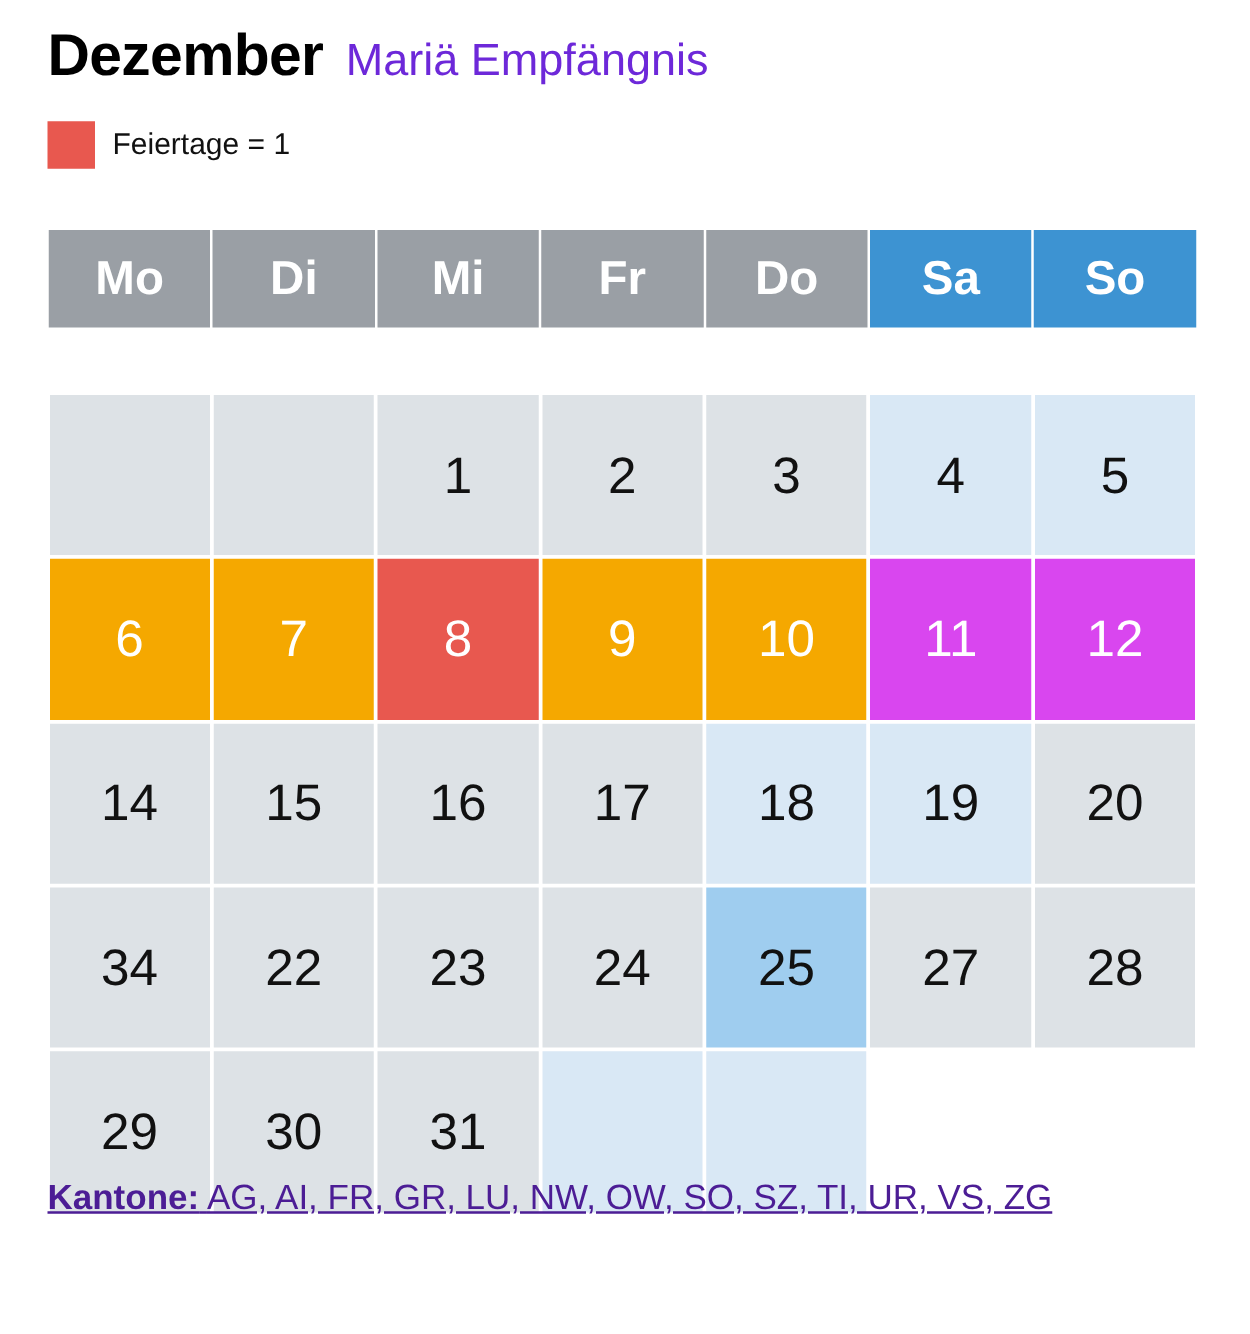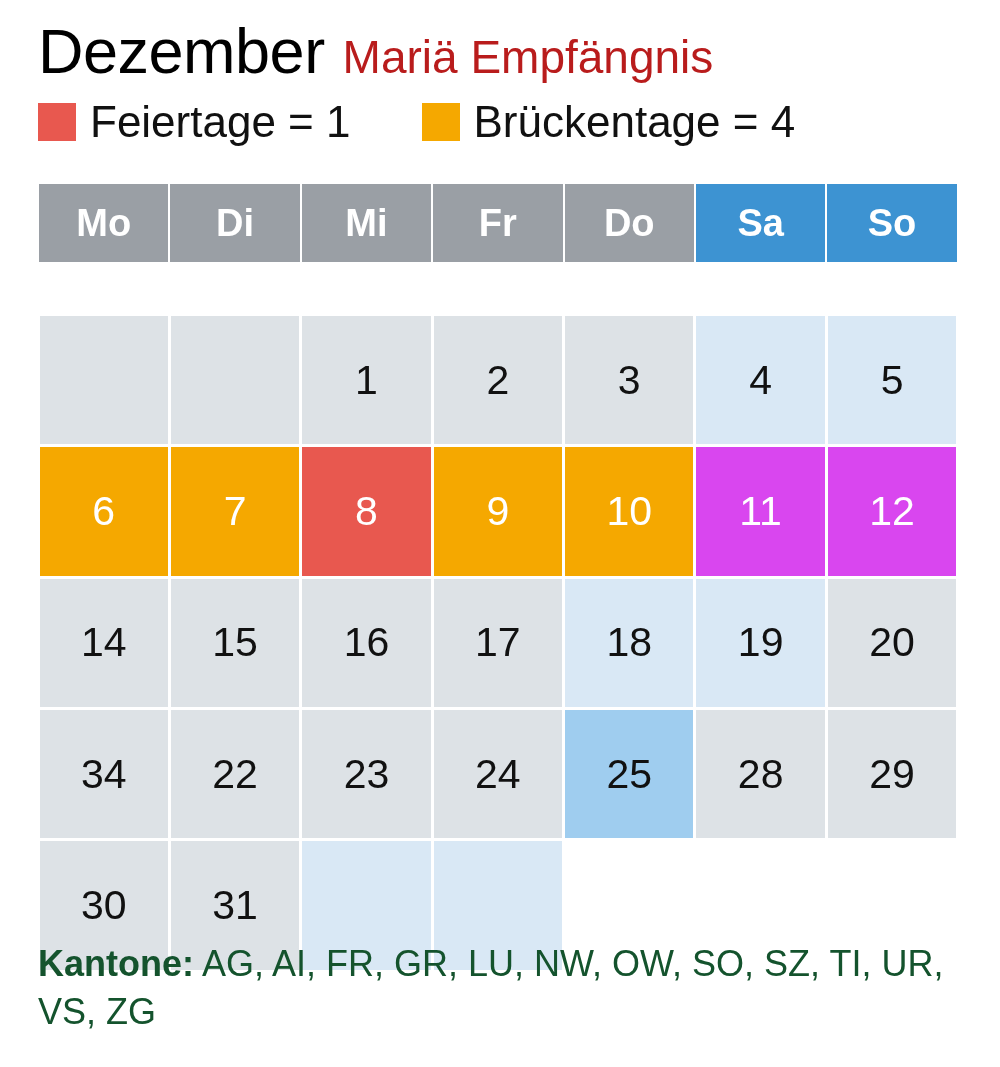--- a/index.html
+++ b/index.html
@@ -25,31 +25,31 @@
   
   .title-row {
     position: absolute;
     left: 38px;
     top: 20px;
     display: flex;
     align-items: baseline;
     gap: 18px;
   }
   .month-title {
-    font-size: 63px;
-    font-weight: normal;
+    font-size: 47px;
+    font-weight: bold;
     letter-spacing: -0.5px;
     line-height: 1;
     color: #000;
   }
   .holiday-name {
-    font-size: 46px;
+    font-size: 36px;
     font-weight: normal;
     line-height: 1;
-    color: #b91c1c;
+    color: #6d28d9;
   }
   
   .legend {
     position: absolute;
     left: 38px;
     top: 97px;
     display: flex;
     align-items: center;
   }
   .legend-item {
@@ -58,21 +58,21 @@
   }
   .legend-item.second {
     margin-left: 71px;
   }
   .swatch {
     width: 38px;
     height: 38px;
     display: block;
   }
   .legend-label {
-    font-size: 44px;
+    font-size: 24px;
     margin-left: 14px;
     white-space: nowrap;
     color: #111;
   }
   
   .calendar {
     position: absolute;
     left: 38px;
     top: 183px;
     width: 920px;
@@ -105,23 +105,24 @@
   .day-holiday { background: #e8584f; color: #ffffff; }
   .day-weekend-dark { background: #d946ef; color: #ffffff; }
   .day-empty { background: #dde2e6; }
   .day-empty-weekend { background: #d9e8f5; }
   
   .footer {
     position: absolute;
     left: 38px;
     top: 940px;
     width: 920px;
-    font-size: 36px;
+    font-size: 28px;
     line-height: 1.32;
-    color: #14532d;
+    color: #4c1d95;
+    text-decoration: underline;
   }
   .footer-label {
     font-weight: bold;
   }
   .footer-text {
     font-weight: normal;
   }
 </style>
 </head>
 <body>
@@ -130,24 +131,20 @@
 
   <div class="title-row">
     <div class="month-title">Dezember</div>
     <div class="holiday-name">Mariä Empfängnis</div>
   </div>
 
   <div class="legend">
     <div class="legend-item">
       <span class="swatch" style="background:#e8584f"></span>
       <span class="legend-label">Feiertage = 1</span>
-    </div>
-    <div class="legend-item second">
-      <span class="swatch" style="background:#f5a800"></span>
-      <span class="legend-label">Brückentage = 4</span>
     </div>
   </div>
 
   <div class="calendar" id="calendar-grid">
       <div class="cell hdr hdr-weekday">Mo</div>
       <div class="cell hdr hdr-weekday">Di</div>
       <div class="cell hdr hdr-weekday">Mi</div>
       <div class="cell hdr hdr-weekday">Fr</div>
       <div class="cell hdr hdr-weekday">Do</div>
       <div class="cell hdr hdr-weekend">Sa</div>
@@ -171,20 +168,21 @@
       <div class="cell day-weekday">16</div>
       <div class="cell day-weekday">17</div>
       <div class="cell day-weekend">18</div>
       <div class="cell day-weekend">19</div>
       <div class="cell day-weekday">20</div>
       <div class="cell day-weekday">34</div>
       <div class="cell day-weekday">22</div>
       <div class="cell day-weekday">23</div>
       <div class="cell day-weekday">24</div>
       <div class="cell day-weekend-strong">25</div>
+      <div class="cell day-weekday">27</div>
       <div class="cell day-weekday">28</div>
       <div class="cell day-weekday">29</div>
       <div class="cell day-weekday">30</div>
       <div class="cell day-weekday">31</div>
       <div class="cell day-empty-weekend"></div>
       <div class="cell day-empty-weekend"></div>
     </div>
 
   <div class="footer">
     <span class="footer-label">Kantone:</span>

